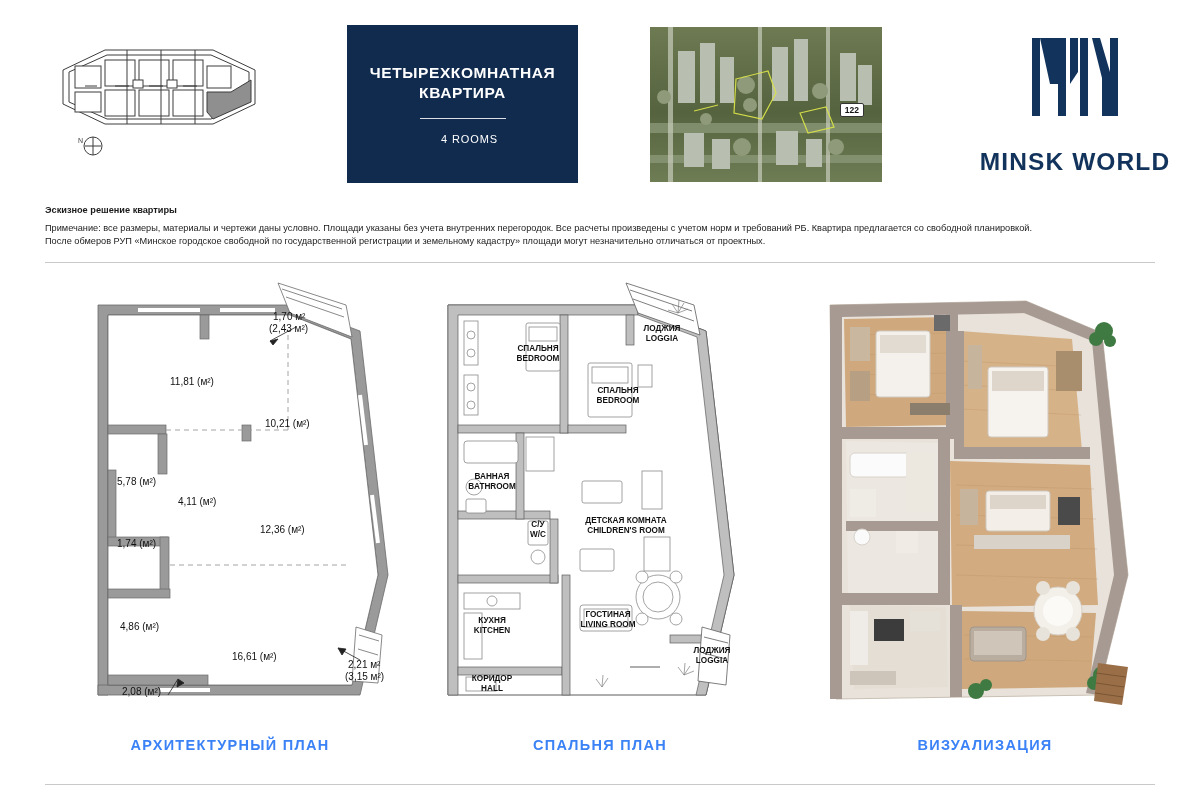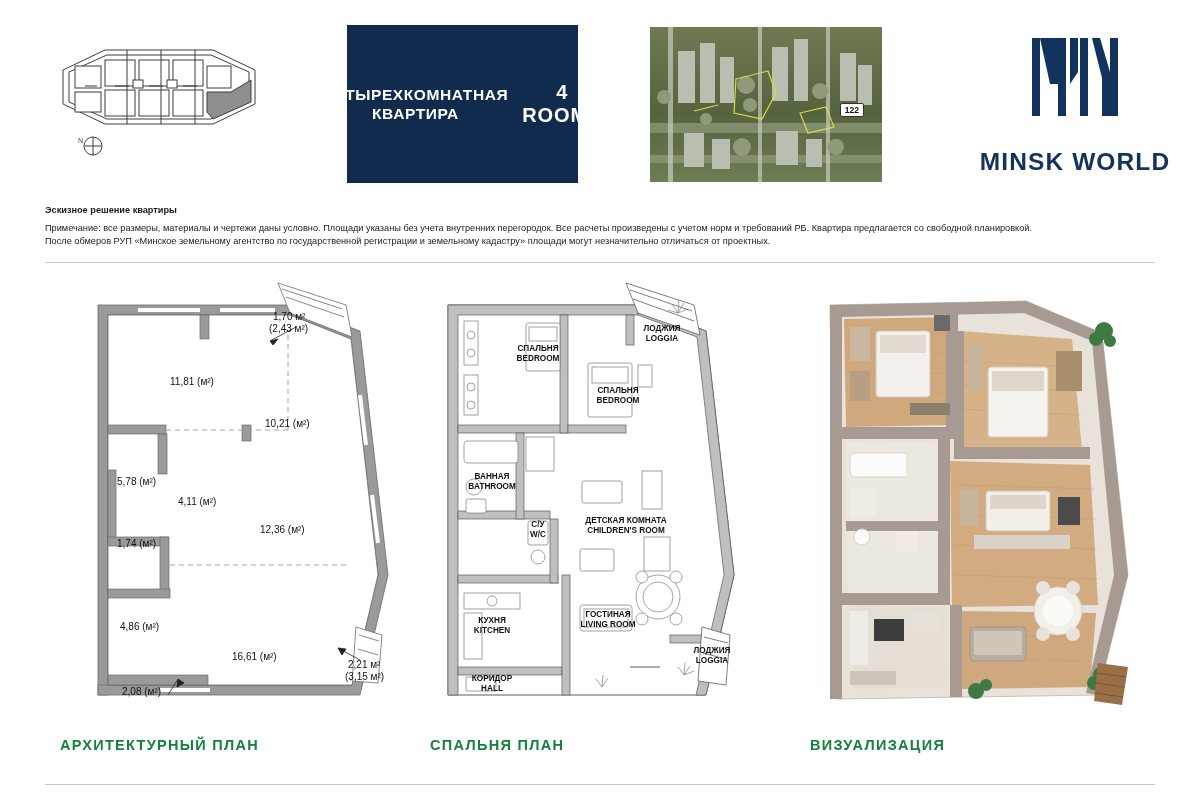--- a/index.html
+++ b/index.html
@@ -20,34 +20,34 @@
     position: absolute; left: 45px; top: 22px;
     width: 225px; height: 140px;
   }
   .keyplan svg { display: block; }
 
   .title-box {
     position: absolute; left: 347px; top: 25px;
     width: 231px; height: 158px;
     background: #112b4f;
     color: #ffffff;
-    display: flex; 
+    display: flex; flex-direction: column;
     align-items: center; justify-content: center;
     text-align: center;
   }
   .title-box .t-ru {
     font-size: 15.5px; font-weight: bold; letter-spacing: .6px;
     line-height: 1.25;
   }
   .title-box .t-rule {
     width: 86px; height: 1px; background: #ffffff; opacity: .85;
     margin: 16px 0 14px 0;
   }
   .title-box .t-en {
-    font-size: 20px; font-weight: bold; letter-spacing: .9px; margin-left: 14px;
+    font-size: 11px; font-weight: normal; letter-spacing: .9px; margin-left: 14px;
   }
 
   .aerial {
     position: absolute; left: 650px; top: 27px;
     width: 232px; height: 155px;
     overflow: hidden;
     background: #5d6b4a;
   }
   .aerial .badge {
     position: absolute; right: 18px; top: 76px;
@@ -82,23 +82,23 @@
 
   
   .plans { position: absolute; left: 0; top: 275px; width: 1199px; height: 500px; }
   .plan-col { position: absolute; top: 0; }
   .col-a { left: 60px;  width: 340px; }
   .col-b { left: 430px; width: 340px; }
   .col-c { left: 810px; width: 350px; }
 
   .caption {
     position: absolute; top: 462px;
-    width: 100%; text-align: left;
+    width: 100%; text-align: center;
     font-size: 14.5px; font-weight: bold; letter-spacing: 1.3px;
-    color: #15803d;
+    color: #3b82f6;
   }
 
   .plan-svg { display: block; }
 
   
   .footer-rule {
     position: absolute; left: 45px; top: 784px;
     width: 1110px; height: 1px; background: #c9c9c9;
   }
   .footer-txt {
@@ -215,21 +215,21 @@
           <path d="M150 6 L158 6 L158 84 L150 84 Z"></path>
         </g>
       </svg>
       <div class="name">MINSK WORLD</div>
     </div>
   </div>
 
   <div class="notes">
     <div class="n-title">Эскизное решение квартиры</div>
     <div class="n-line">Примечание: все размеры, материалы и чертежи даны условно. Площади указаны без учета внутренних перегородок. Все расчеты произведены с учетом норм и требований РБ. Квартира предлагается со свободной планировкой.</div>
-    <div class="n-line">После обмеров РУП «Минское земельному агентство по государственной регистрации и земельному кадастру» площади могут незначительно отличаться от проектных.</div>
+    <div class="n-line">После обмеров РУП «Минское городское свободной по государственной регистрации и земельному кадастру» площади могут незначительно отличаться от проектных.</div>
   </div>
   <div class="rule"></div>
 
   <div class="plans">
 
     <div class="plan-col col-a">
       <svg class="plan-svg" width="340" height="455" viewBox="0 0 340 455">
         <g fill="#9a9a9a" stroke="#6b6b6b" stroke-width="0.8">
 
           <path d="M38 30 L230 30 L230 40 L48 40 L48 420 L38 420 Z"></path>

